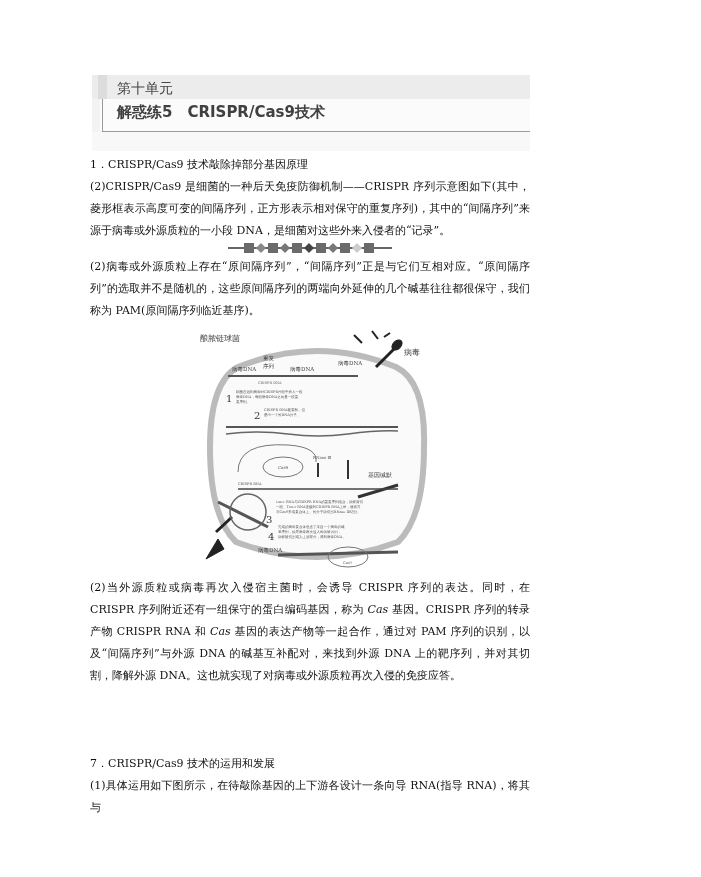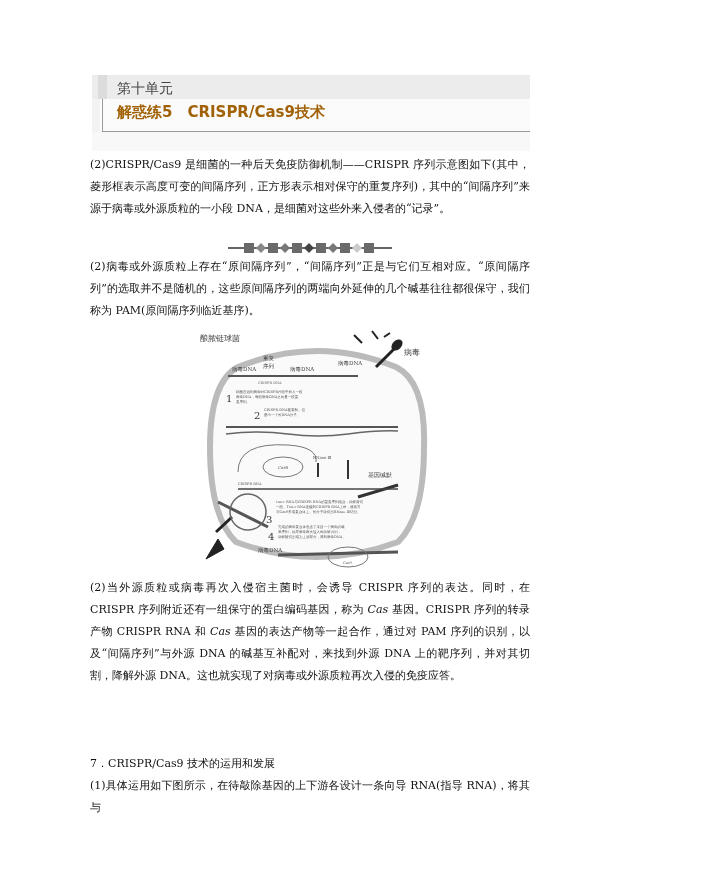--- a/index.html
+++ b/index.html
@@ -7,21 +7,21 @@
          font-family: "DejaVu Serif", "Liberation Serif", serif; color: #111; }
 
   .header { position: absolute; left: 92px; top: 75px; width: 438px; height: 76px; background: #f3f3f3; }
   .header .unit-bar { position: absolute; left: 0; top: 0; width: 438px; height: 24px; background: #ececec; }
   .header .unit-tab { position: absolute; left: 6px; top: 0; width: 9px; height: 24px; background: #dcdcdc; }
   .header .unit-label { position: absolute; left: 25px; top: 5px; font-family: "DejaVu Sans", sans-serif;
          font-size: 14px; color: #444; }
   .header .title-box { position: absolute; left: 8px; top: 24px; width: 430px; height: 32px; background: #fbfbfb; }
   .header .vline { position: absolute; left: 10px; top: 24px; width: 1px; height: 33px; background: #9a9a9a; }
   .header .title { position: absolute; left: 25px; top: 28px; font-family: "DejaVu Sans", sans-serif;
-         font-size: 15px; font-weight: bold; color: #a16207; white-space: pre; }
+         font-size: 15px; font-weight: bold; color: #404040; white-space: pre; }
   .header .hline { position: absolute; left: 10px; top: 56px; width: 428px; height: 1px; background: #9a9a9a; }
   .header .bottom-band { position: absolute; left: 0; top: 57px; width: 438px; height: 19px; background: #f8f8f8; }
 
   .para { position: absolute; left: 90px; width: 440px; font-size: 11px; line-height: 22px; color: #111;
           text-align: justify; }
   .para p { margin: 0; }
 
   .separator { position: absolute; left: 228px; top: 241px; width: 164px; height: 14px; }
 
   .figure { position: absolute; left: 198px; top: 327px; width: 238px; height: 245px; }
@@ -34,20 +34,21 @@
   <div class="unit-tab"></div>
   <div class="unit-label">第十单元</div>
   <div class="title-box"></div>
   <div class="vline"></div>
   <div class="title">解惑练5　CRISPR/Cas9技术</div>
   <div class="hline"></div>
   <div class="bottom-band"></div>
 </div>
 
 <div class="para" style="top:154px;">
+  <p>1．CRISPR/Cas9 技术敲除掉部分基因原理</p>
   <p>(2)CRISPR/Cas9 是细菌的一种后天免疫防御机制——CRISPR 序列示意图如下(其中，菱形框表示高度可变的间隔序列，正方形表示相对保守的重复序列)，其中的“间隔序列”来源于病毒或外源质粒的一小段 DNA，是细菌对这些外来入侵者的“记录”。</p>
 </div>
 
 <svg class="separator" viewBox="0 0 164 14">
   <line x1="0" y1="7" x2="164" y2="7" stroke="#333" stroke-width="1.6"></line>
   <rect x="16" y="2" width="10" height="10" fill="#6a6a6a"></rect>
   <polygon points="33,2 38,7 33,12 28,7" fill="#888"></polygon>
   <rect x="40" y="2" width="10" height="10" fill="#6a6a6a"></rect>
   <polygon points="57,2 62,7 57,12 52,7" fill="#777"></polygon>
   <rect x="64" y="2" width="10" height="10" fill="#6a6a6a"></rect>

